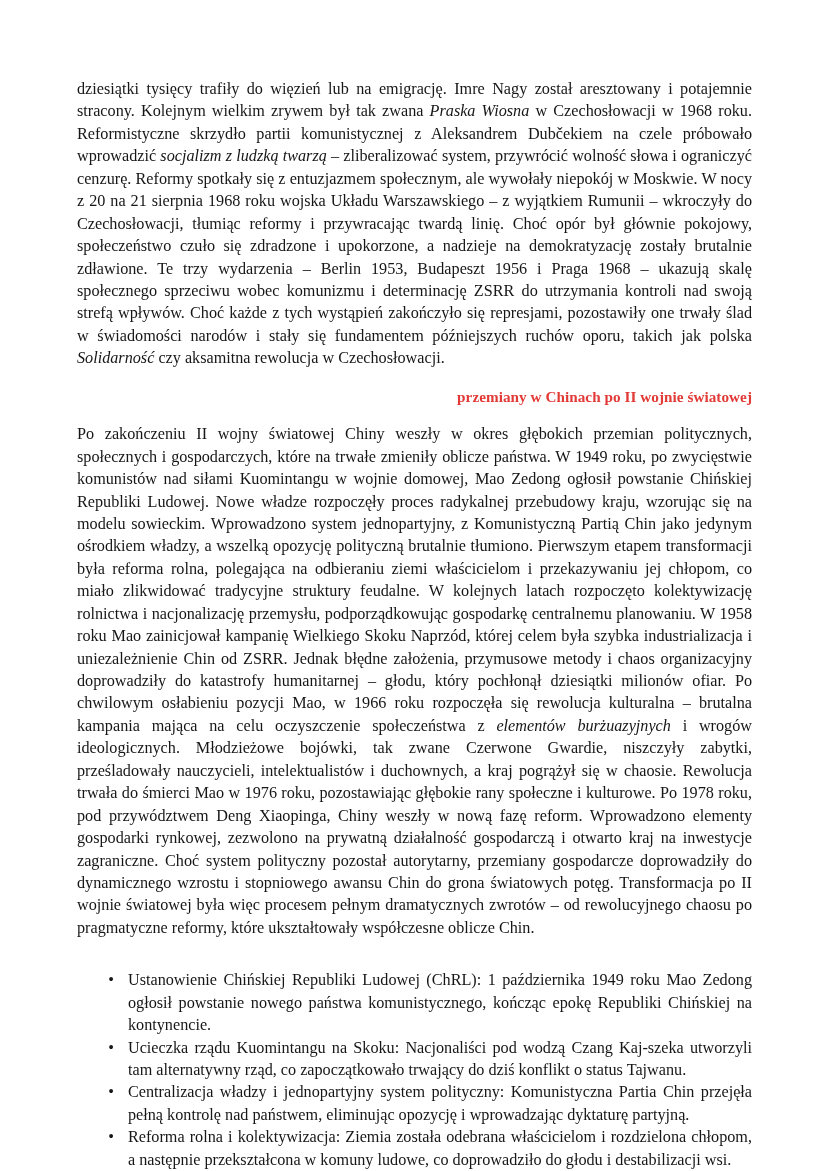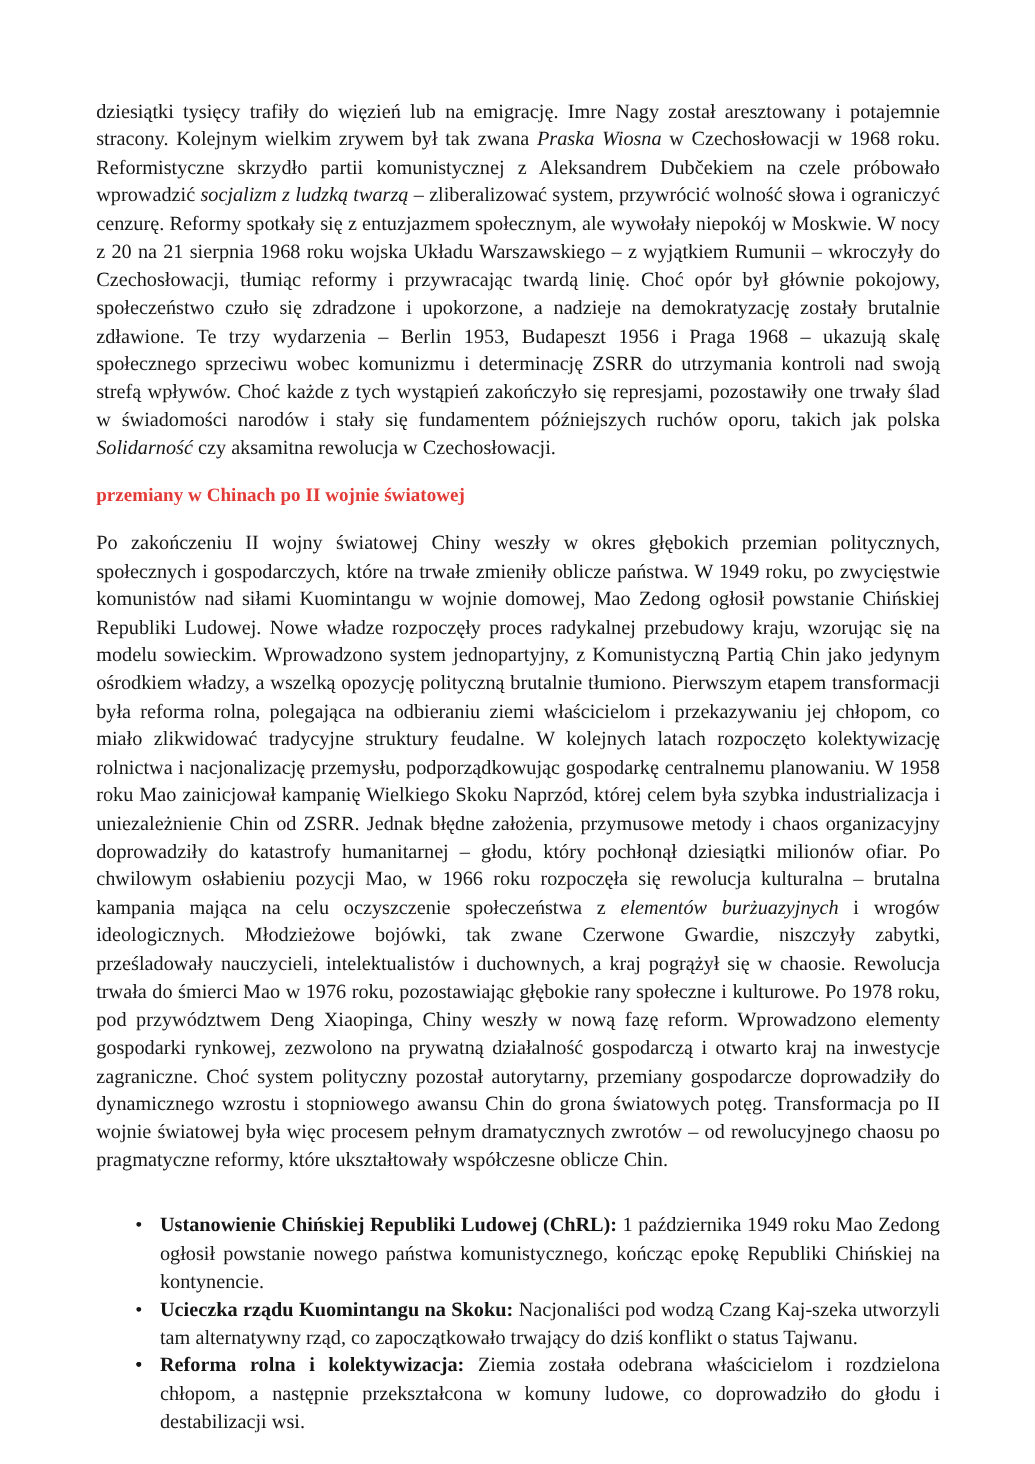--- a/index.html
+++ b/index.html
@@ -36,21 +36,21 @@
     hyphens: none;
     color: #161616;
   }
   p.body-par.tight {
     margin-top: 16px;
   }
   .heading-red {
     margin: 0;
     font-size: 15.2px;
     font-weight: bold;
-    text-align: left;
+    text-align: right;
     line-height: 1.35;
     letter-spacing: 0.05px;
   }
   .spacer-before-h1 { height: 17px; }
   .spacer-before-h2 { height: 30px; }
   em, .ital {
     font-style: italic;
   }
   strong, .bold {
     font-weight: bold;
@@ -73,21 +73,21 @@
     position: absolute;
     left: 29px;
     top: 0;
     width: 10px;
     text-align: center;
     font-size: 16.2px;
     line-height: 1.385;
     color: #161616;
   }
   .li-text { display: inline; }
-  .li-lead { font-weight: bold; }
+  .li-lead { font-weight: normal; }
 </style>
 </head>
 <body>
 
 <div class="page">
   <div class="content">
 
     <p class="body-par"><span>dziesiątki tysięcy trafiły do więzień lub na emigrację. Imre Nagy został aresztowany i potajemnie stracony. Kolejnym wielkim zrywem był tak zwana </span><em>Praska Wiosna</em><span> w Czechosłowacji w 1968 roku. Reformistyczne skrzydło partii komunistycznej z Aleksandrem Dubčekiem na czele próbowało wprowadzić </span><em>socjalizm z ludzką twarzą</em><span> – zliberalizować system, przywrócić wolność słowa i ograniczyć cenzurę. Reformy spotkały się z entuzjazmem społecznym, ale wywołały niepokój w Moskwie. W nocy z 20 na 21 sierpnia 1968 roku wojska Układu Warszawskiego – z wyjątkiem Rumunii – wkroczyły do Czechosłowacji, tłumiąc reformy i przywracając twardą linię. Choć opór był głównie pokojowy, społeczeństwo czuło się zdradzone i upokorzone, a nadzieje na demokratyzację zostały brutalnie zdławione. Te trzy wydarzenia – Berlin 1953, Budapeszt 1956 i Praga 1968 – ukazują skalę społecznego sprzeciwu wobec komunizmu i determinację ZSRR do utrzymania kontroli nad swoją strefą wpływów. Choć każde z tych wystąpień zakończyło się represjami, pozostawiły one trwały ślad w świadomości narodów i stały się fundamentem późniejszych ruchów oporu, takich jak polska </span><em>Solidarność</em><span> czy aksamitna rewolucja w Czechosłowacji.</span></p>
 
     <div class="spacer-before-h1"></div>
@@ -103,20 +103,21 @@
       <li>
         <span class="bullet-dot">•</span>
         <span class="li-text"><strong class="li-lead">Ustanowienie Chińskiej Republiki Ludowej (ChRL):</strong><span> 1 października 1949 roku Mao Zedong ogłosił powstanie nowego państwa komunistycznego, kończąc epokę Republiki Chińskiej na kontynencie.</span></span>
       </li>
       <li>
         <span class="bullet-dot">•</span>
         <span class="li-text"><strong class="li-lead">Ucieczka rządu Kuomintangu na Skoku:</strong><span> Nacjonaliści pod wodzą Czang Kaj-szeka utworzyli tam alternatywny rząd, co zapoczątkowało trwający do dziś konflikt o status Tajwanu.</span></span>
       </li>
       <li>
         <span class="bullet-dot">•</span>
+        <span class="li-text"><strong class="li-lead">Centralizacja władzy i jednopartyjny system polityczny:</strong><span> Komunistyczna Partia Chin przejęła pełną kontrolę nad państwem, eliminując opozycję i wprowadzając dyktaturę partyjną.</span></span>
       </li>
       <li>
         <span class="bullet-dot">•</span>
         <span class="li-text"><strong class="li-lead">Reforma rolna i kolektywizacja:</strong><span> Ziemia została odebrana właścicielom i rozdzielona chłopom, a następnie przekształcona w komuny ludowe, co doprowadziło do głodu i destabilizacji wsi.</span></span>
       </li>
 
     </ul>
 
   </div>
 </div>

